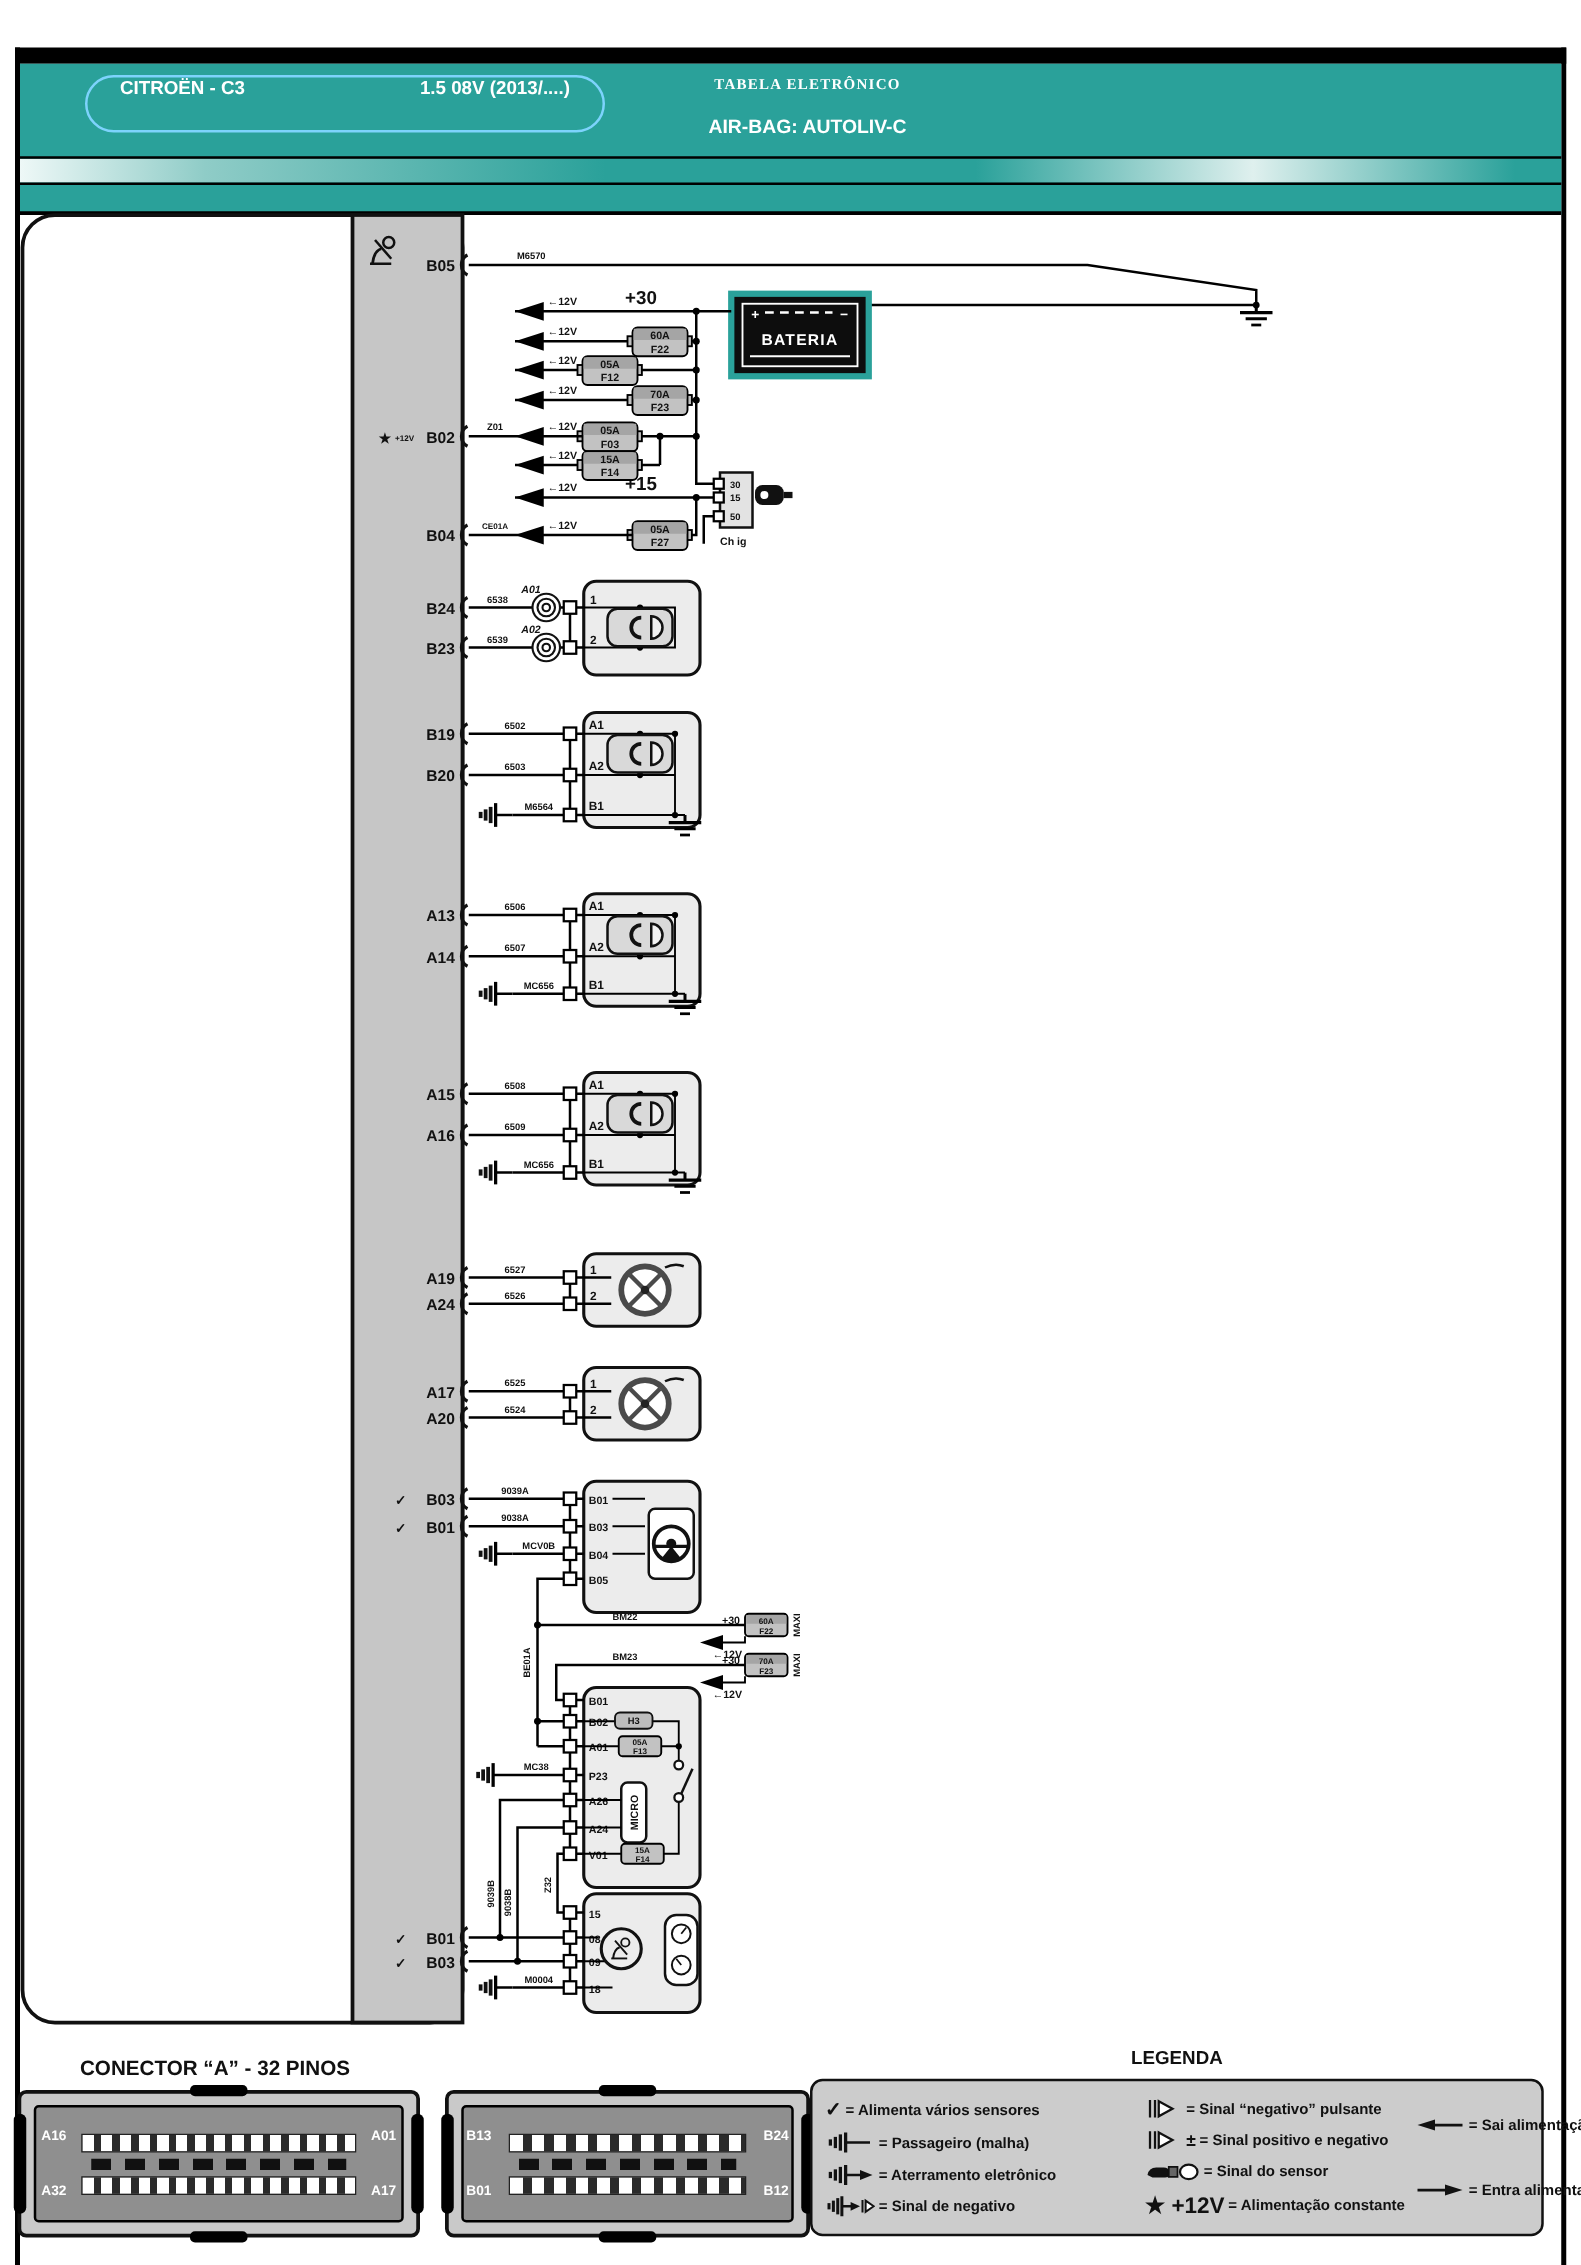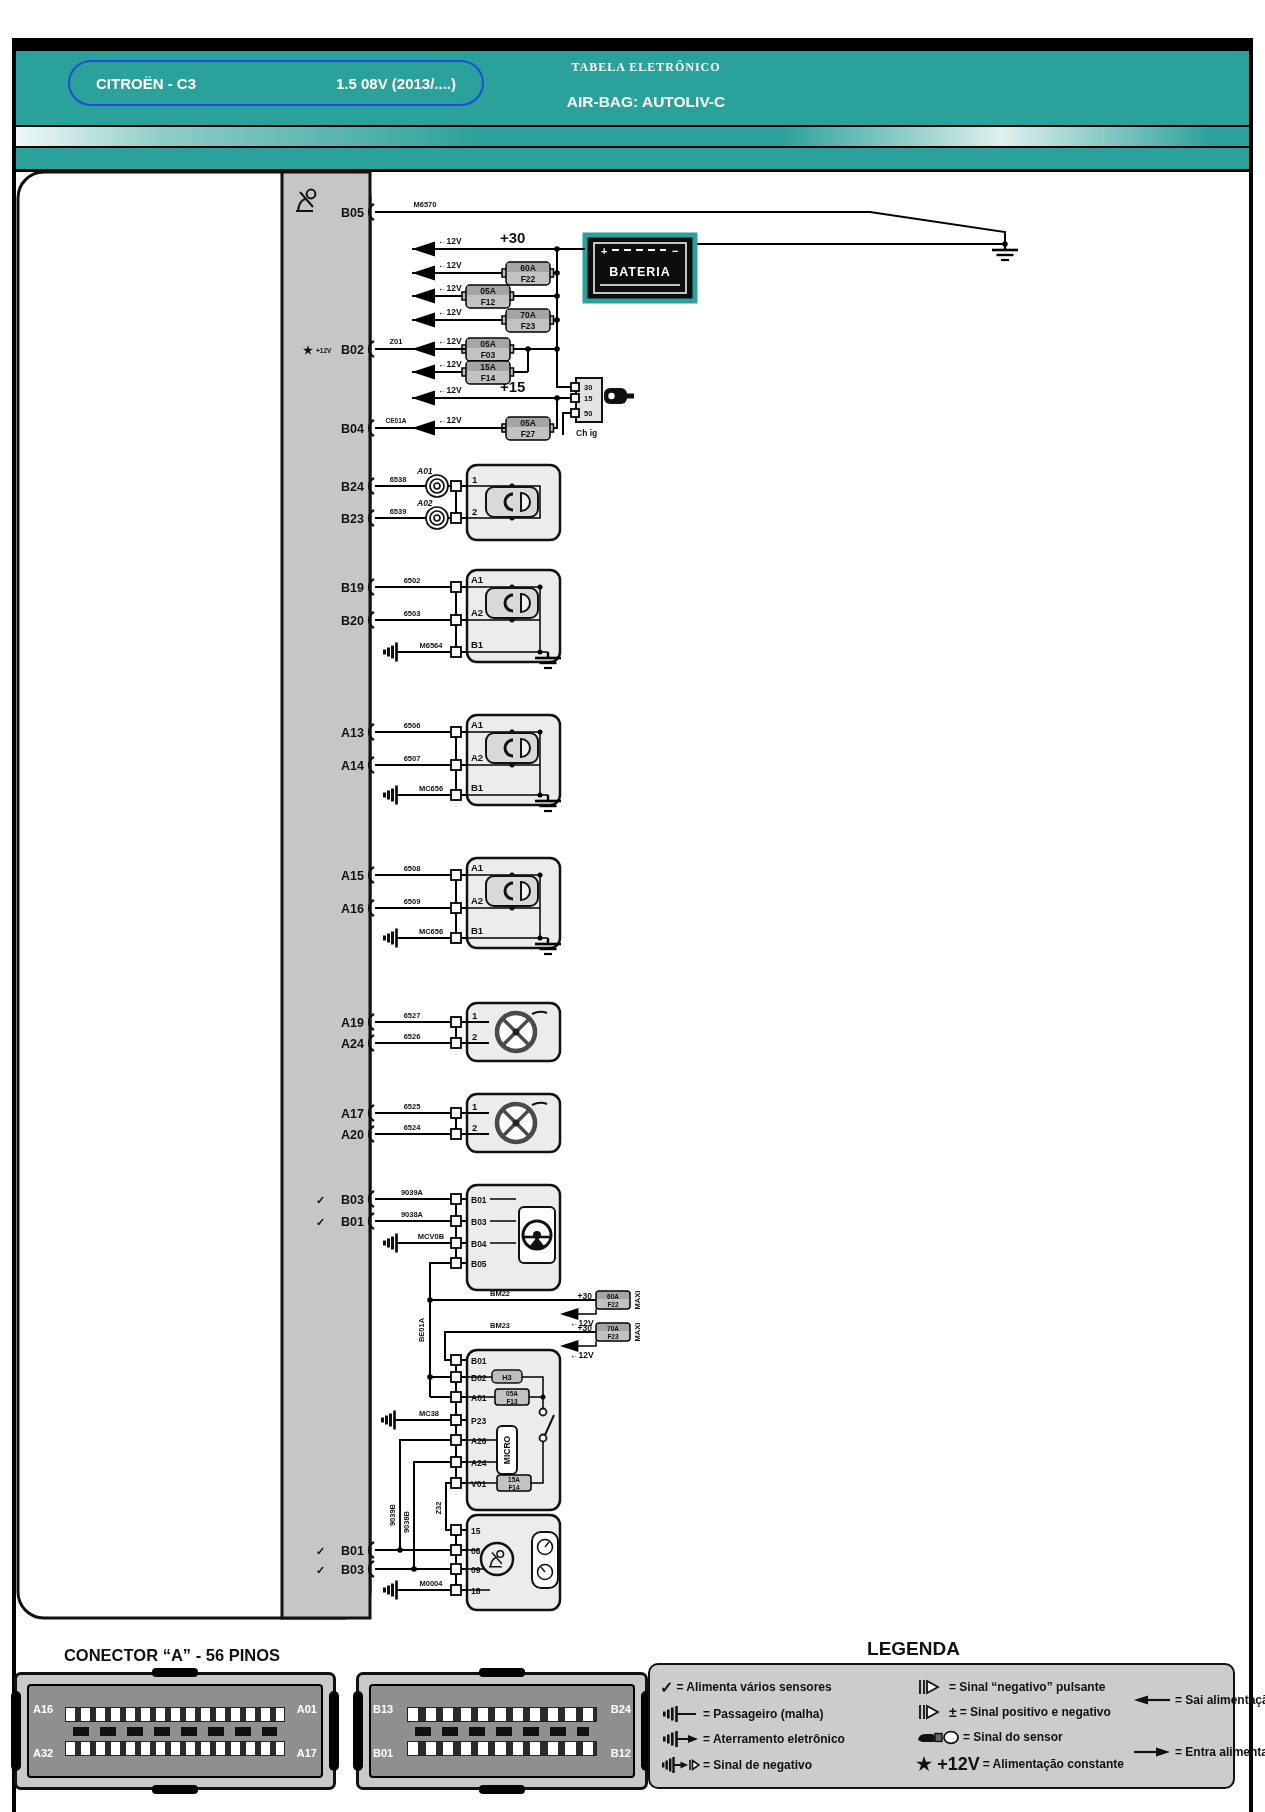--- a/index.html
+++ b/index.html
@@ -4,22 +4,22 @@
 <style>
   html,body{margin:0;padding:0;background:#fff;width:1265px;height:1812px;position:relative;
     font-family:"Liberation Sans",sans-serif;overflow:hidden;}
   .abs{position:absolute;}
   
   #topband{left:12px;top:38px;width:1241px;height:13px;background:#000;}
   #leftbar{left:12px;top:38px;width:4px;height:1774px;background:#000;}
   #rightbar{left:1249px;top:38px;width:4px;height:1774px;background:#000;}
   
   #header{left:16px;top:51px;width:1233px;height:118px;background:#2aa19a;border-bottom:3px solid #000;}
-  #brandoval{position:absolute;left:52px;top:9px;width:360px;height:42px;border:2px solid #1d4ed8;
-    border-radius:999px;display:flex;align-items:center;justify-content:space-between;padding:0 26px;}
+  #brandoval{position:absolute;left:52px;top:9px;width:360px;height:42px;border:2px solid #7dd3fc;
+    border-radius:999px;display:flex;align-items:flex-start;justify-content:space-between;padding:0 26px;}
   #brandoval span{color:#fff;font-weight:bold;font-size:15px;}
   #sysmall{position:absolute;left:480px;top:9px;width:300px;text-align:center;color:#fff;
     font-family:"Liberation Serif",serif;font-weight:bold;font-size:12px;letter-spacing:1px;}
   #sysname{position:absolute;left:450px;top:42px;width:360px;text-align:center;color:#fff;
     font-weight:bold;font-size:15.5px;}
   #stripe{position:absolute;left:0;top:74px;width:100%;height:19px;border-top:2px solid #000;border-bottom:2px solid #000;
     background:linear-gradient(90deg,#eef8f7 0%,#8fccc7 12%,#2aa19a 38%,#2aa19a 62%,#dff0ee 80%,#2aa19a 97%);}
   #bigtitle{position:absolute;left:0;top:95px;width:100%;text-align:center;color:#0d3533;
     font-family:"Liberation Serif",serif;font-weight:bold;font-size:24px;letter-spacing:2px;
     text-shadow:1px 1px 0 #7fd0ca;}
@@ -592,21 +592,21 @@
     <circle cx="497" cy="1409" r="16" class="gq" stroke-width="2.5" fill="#fff"></circle>
     <use href="#occ" transform="translate(495,1410) scale(0.75)"></use>
     <rect x="532" y="1382" width="26" height="56" rx="9" fill="#fff" stroke="#111" stroke-width="2"></rect>
     <circle cx="545" cy="1397" r="7.5" class="gq" stroke-width="1.6"></circle>
     <circle cx="545" cy="1422" r="7.5" class="gq" stroke-width="1.6"></circle>
     <line x1="545" y1="1397" x2="549" y2="1392" stroke="#111" stroke-width="1.4"></line>
     <line x1="545" y1="1422" x2="541" y2="1417" stroke="#111" stroke-width="1.4"></line>
   </g>
 </svg>
 
-<div class="ctitle" style="left:14px;top:1646px;width:316px">CONECTOR “A” - 56 PINOS</div>
+<div class="ctitle" style="left:14px;top:1646px;width:316px">CONECTOR “A” - 32 PINOS</div>
 <div class="connector" style="left:14px;top:1672px;width:316px;height:112px">
   <div class="cap" style="left:-6px"></div>
   <div class="cap" style="right:-6px"></div>
   <div class="tab" style="top:-7px"></div>
   <div class="tab" style="bottom:-7px"></div>
   <div class="cbody">
     <div class="pinrowA"></div>
     <div class="dashrow" style="margin:0 8px"></div>
     <div class="pinrowA"></div>
   </div>
@@ -626,21 +626,21 @@
     <div class="pinrowB"></div>
     <div class="dashrow" style="margin:0 8px"></div>
     <div class="pinrowB"></div>
   </div>
   <div class="clabel" style="left:14px;top:28px">B13</div>
   <div class="clabel" style="right:14px;top:28px">B24</div>
   <div class="clabel" style="left:14px;bottom:28px">B01</div>
   <div class="clabel" style="right:14px;bottom:28px">B12</div>
 </div>
 
-<div class="ctitle" style="left:620px;top:1638px;width:587px;font-size:19px">LEGENDA</div>
+<div class="ctitle" style="left:648px;top:1638px;width:587px;font-size:15px">LEGENDA</div>
 <div id="legendbox">
   <div class="lcol lcol1">
     <div class="li">
       <span class="lsym" style="font-size:16px">✓</span>
       <span>= Alimenta vários sensores</span>
       </div>
     <div class="li">
       <svg class="licon" width="40" height="18" viewBox="0 0 40 18">
           <rect x="3" y="6.5" width="2.6" height="5" fill="#111"></rect>
           <rect x="7" y="4.5" width="2.6" height="9" fill="#111"></rect>

